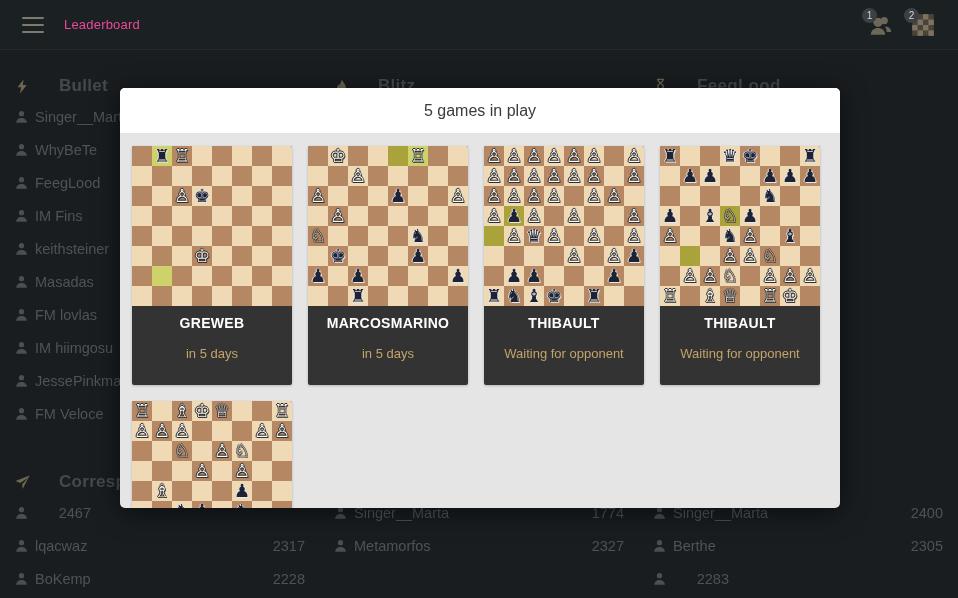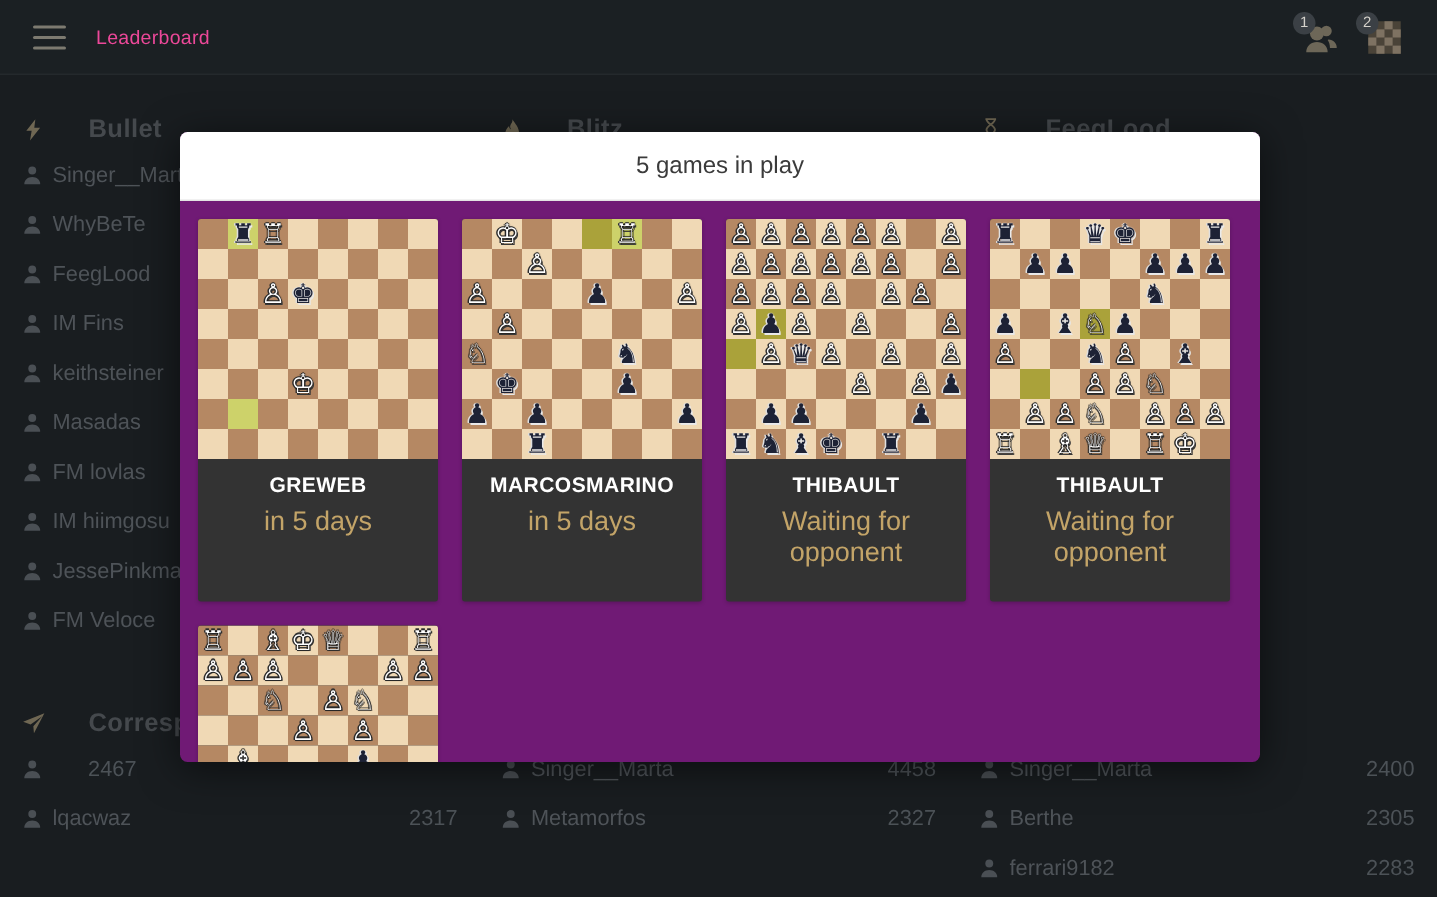--- a/index.html
+++ b/index.html
@@ -51,21 +51,21 @@
   .lb-row .uico { width: 15px; height: 15px; margin-right: 6px; flex: 0 0 auto; color:#4a4f54;}
   .lb-row .uico svg { width: 15px; height: 15px; display: block; }
   .lb-name { flex: 1 1 auto; white-space: nowrap; overflow: hidden; }
   .lb-rating { width: 56px; text-align: right; color: #4c5257; }
   .col-gap { height: 28px; }
 
   
   .modal-wrap {
     position: absolute; top: 88px; left: 120px;
     width: 720px; height: 420px;
-    background: #701a75;
+    background: #e5e5e5;
     border-radius: 5px;
     box-shadow: 0 4px 26px rgba(0,0,0,.55);
     overflow: hidden;
   }
   .modal-head {
     height: 46px; background: #fff;
     display: flex; align-items: center; justify-content: center;
     border-bottom: 1px solid #e3e3e3;
     font-size: 16px; color: #3b3b3b;
   }
@@ -91,21 +91,21 @@
   .sq.hl.l { background: #cdd26a; }
   .sq.hl.d { background: #aaa23a; }
   .pc { position: absolute; inset: 0; display: flex;
         align-items: center; justify-content: center;
         font-size: 18px; line-height: 1; }
   .pc.w { color: #fff; text-shadow: 0 0 1px #000, 0 0 1px #000, 1px 1px 0 #3a3a3a, -1px 0 0 #3a3a3a, 0 -1px 0 #3a3a3a, 0 1px 0 #3a3a3a; }
   .pc.b { color: #1d2235; text-shadow: 0 0 1px #f1f1f1, 1px 1px 0 #e8e8e8, -1px 0 0 #dcdcdc; }
   .card-meta { padding: 9px 6px 23px; text-align: center; }
   .card-opponent { font-size: 14px; font-weight: bold; color: #fff; letter-spacing: .3px;
      white-space: nowrap; overflow: hidden; }
-  .card-status { font-size: 18px; color: #c3a468; margin-top: 6px; line-height: 1.15; }
+  .card-status { font-size: 13px; color: #c3a468; margin-top: 16px; line-height: 1.15; }
 </style>
 </head>
 <body>
 
 <div id="app">
 
   <div class="topbar">
     <div class="hamburger">
       <i></i>
         <i></i>
@@ -273,41 +273,51 @@
           <div class="lb-row">
             <span class="uico">
               <svg viewBox="0 0 24 24" fill="#4a4f54">
                 <circle cx="12" cy="7.5" r="4.2"></circle>
                 <path d="M3.5 22c0-4.7 3.8-7.6 8.5-7.6s8.5 2.9 8.5 7.6z"></path>
               </svg>
             </span>
             <span class="lb-name">lqacwaz</span>
             <span class="lb-rating">2317</span>
           </div>
+          <div class="lb-row">
+            <span class="uico">
+              <svg viewBox="0 0 24 24" fill="#4a4f54">
+                <circle cx="12" cy="7.5" r="4.2"></circle>
+                <path d="M3.5 22c0-4.7 3.8-7.6 8.5-7.6s8.5 2.9 8.5 7.6z"></path>
+              </svg>
+            </span>
+            <span class="lb-name">BoKemp</span>
+            <span class="lb-rating">2228</span>
+          </div>
           <div class="lb-row"></div>
         </div>
         <div class="col">
           <div class="col-head">
             <span class="ico">
               <svg viewBox="0 0 24 24" fill="#6f6753">
                 <path d="M12 2c1 3-2 4.5-2 7 0 1.6 1 2.6 1 2.6S9 11 9 8.5C6.8 10.4 5.5 13 5.5 15.4 5.5 19.2 8.4 22 12 22s6.5-2.8 6.5-6.6C18.5 9.4 14.5 6 12 2z"></path>
               </svg>
             </span>
             <span class="col-title">Blitz</span>
           </div>
           <div style="height: 396px;"></div>
           <div class="lb-row">
             <span class="uico">
               <svg viewBox="0 0 24 24" fill="#4a4f54">
                 <circle cx="12" cy="7.5" r="4.2"></circle>
                 <path d="M3.5 22c0-4.7 3.8-7.6 8.5-7.6s8.5 2.9 8.5 7.6z"></path>
               </svg>
             </span>
             <span class="lb-name">Singer__Marta</span>
-            <span class="lb-rating">4458</span>
+            <span class="lb-rating">1774</span>
           </div>
           <div class="lb-row">
             <span class="uico">
               <svg viewBox="0 0 24 24" fill="#4a4f54">
                 <circle cx="12" cy="7.5" r="4.2"></circle>
                 <path d="M3.5 22c0-4.7 3.8-7.6 8.5-7.6s8.5 2.9 8.5 7.6z"></path>
               </svg>
             </span>
             <span class="lb-name">Metamorfos</span>
             <span class="lb-rating">2327</span>
@@ -344,21 +354,20 @@
             <span class="lb-name">Berthe</span>
             <span class="lb-rating">2305</span>
           </div>
           <div class="lb-row">
             <span class="uico">
               <svg viewBox="0 0 24 24" fill="#4a4f54">
                 <circle cx="12" cy="7.5" r="4.2"></circle>
                 <path d="M3.5 22c0-4.7 3.8-7.6 8.5-7.6s8.5 2.9 8.5 7.6z"></path>
               </svg>
             </span>
-            <span class="lb-name">ferrari9182</span>
             <span class="lb-rating">2283</span>
           </div>
         </div>
       </div>
   </div>
 
   <div class="modal-wrap">
     <div class="modal-head">5 games in play</div>
     <div class="games-grid" id="games-grid">
         <div class="game-card">

